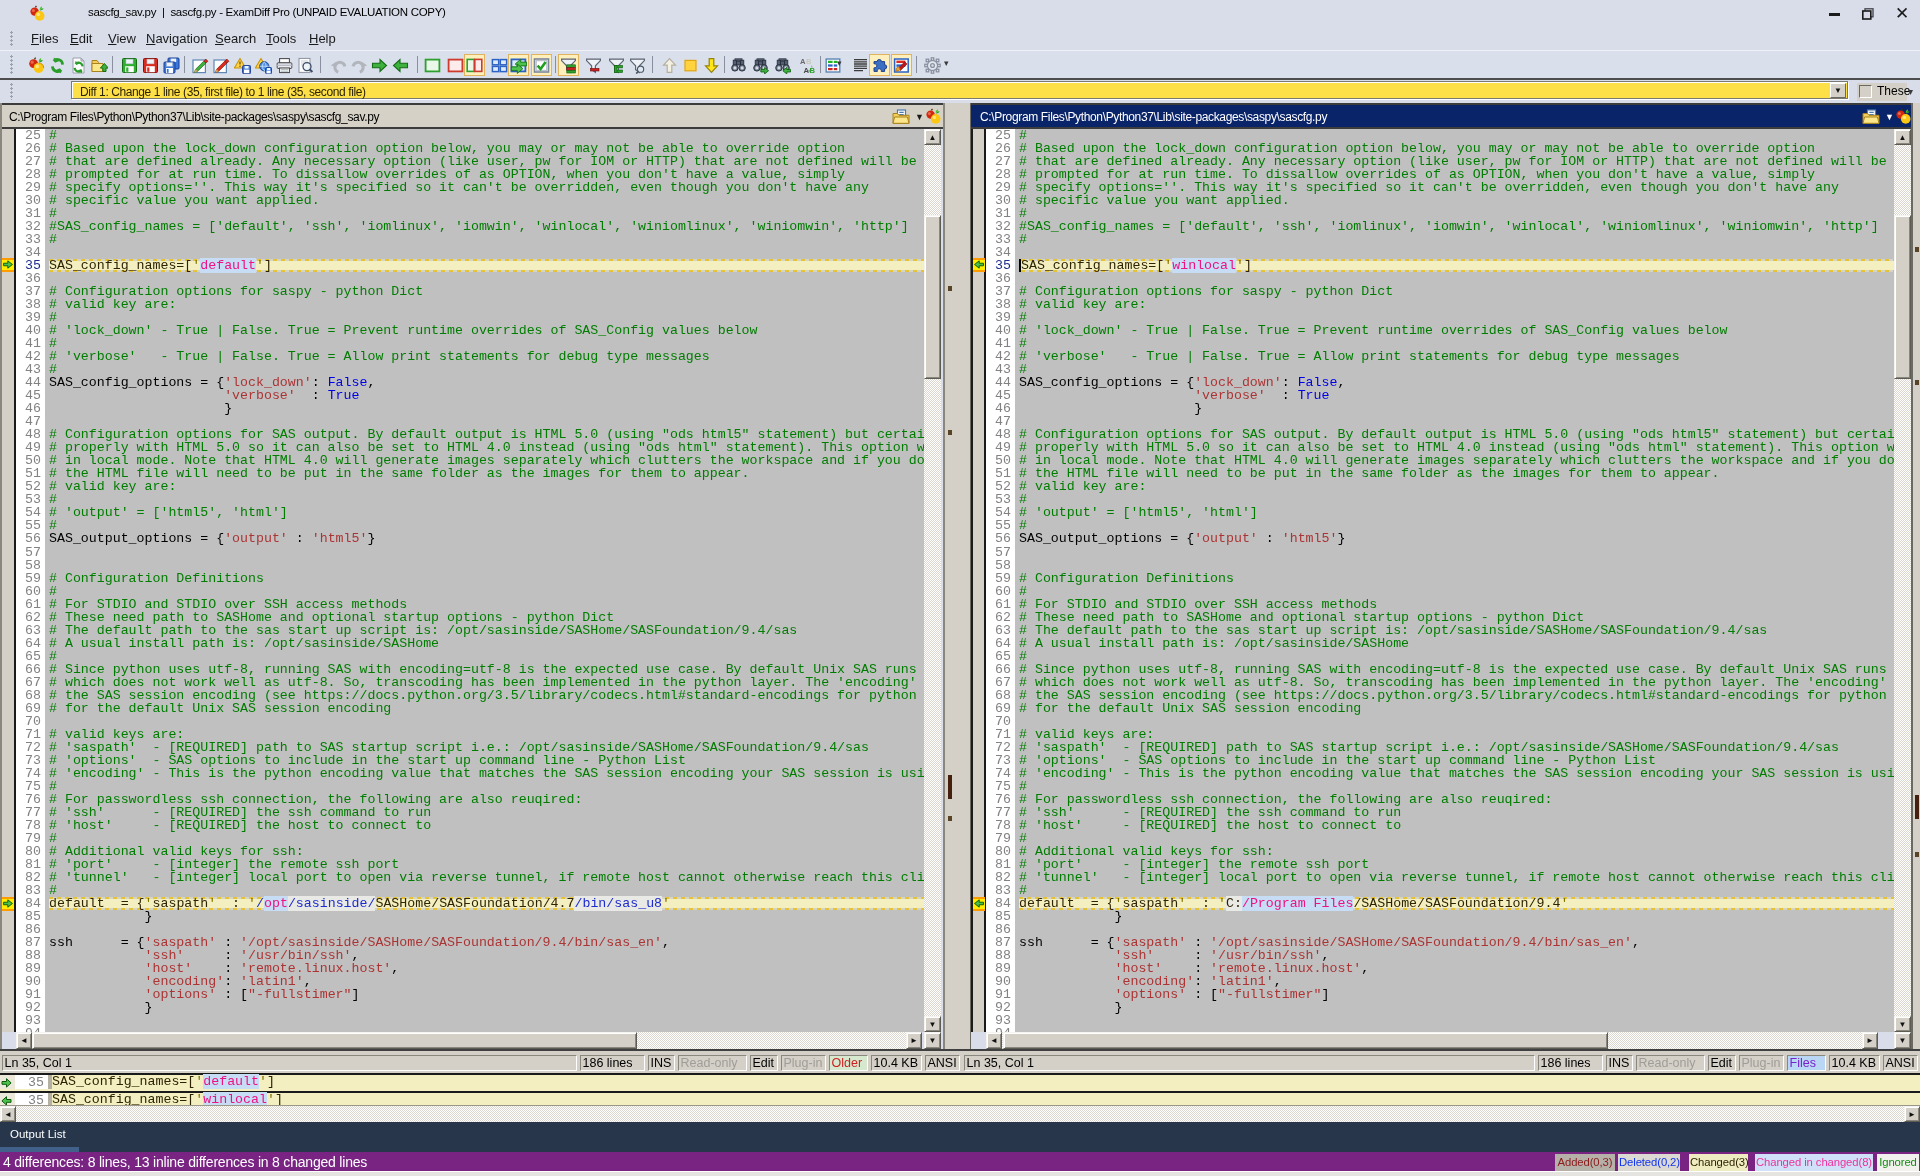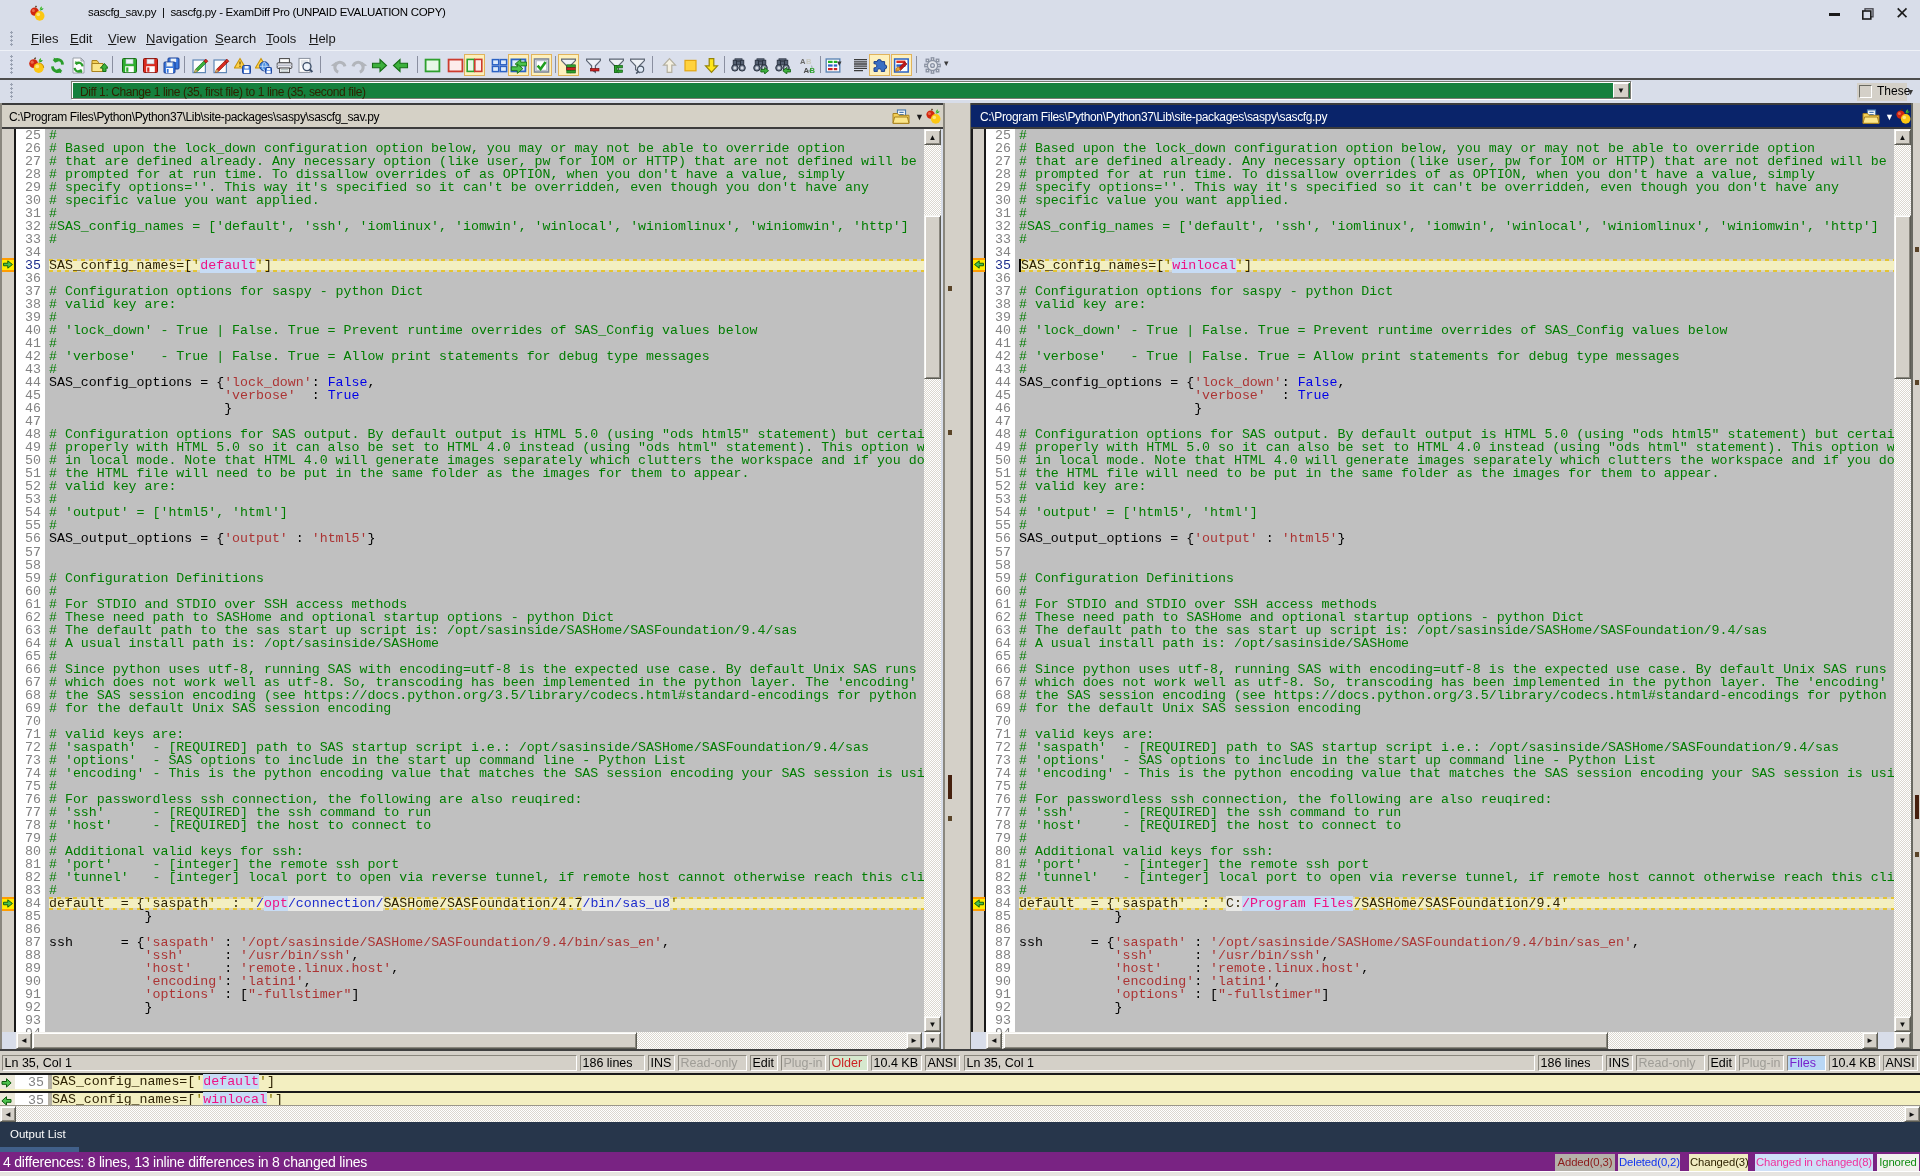--- a/index.html
+++ b/index.html
@@ -14,21 +14,21 @@
 #menu span.mi{position:absolute;top:4px}
 .grip{position:absolute;width:5px;background-image:radial-gradient(circle at 1.5px 1.5px,#9aa2b2 1px,transparent 1.2px);background-size:5px 4px}
 
 #tbar{left:0;top:50px;width:1920px;height:28px;background:#dadfec;border-top:1px solid #eef1f7}
 .tbtn{position:absolute;top:3px;width:21px;height:22px;display:flex;align-items:center;justify-content:center}
 .tbtn.press{background:#fdf0bd;border:1px solid #e0b35c}
 .tsep{position:absolute;top:5px;height:17px;width:1px;background:#8a8fa0}
 .tcaret{position:absolute;top:7px;font-size:9px;color:#3a3a3a}
 
 #dbar{left:0;top:78px;width:1920px;height:25px;background:#d8dde9;border-top:2px solid #4d4d4d}
-#combo{position:absolute;left:71px;top:1px;width:1560px;height:18px;background:#15803d;border:1px solid #7a7a72;box-shadow:inset 1px 1px 0 #fff, 1px 1px 0 #fff}
+#combo{position:absolute;left:71px;top:1px;width:1777px;height:18px;background:#fde047;border:1px solid #7a7a72;box-shadow:inset 1px 1px 0 #fff, 1px 1px 0 #fff}
 #combo .t{position:absolute;left:8px;top:3px;font-size:12px;letter-spacing:-0.4px;color:#2e2300}
 #combo .btn{position:absolute;right:1px;top:1px;width:16px;height:15px;background:#d4d0c8;border:1px solid;border-color:#fff #6a6a62 #6a6a62 #fff;font-size:8px;text-align:center;line-height:14px;color:#111}
 #skipbox{position:absolute;left:1857px;top:3px;width:50px;height:18px;background:#d4d0c8;font-size:12px;color:#000}
 #skipbox .cb{position:absolute;left:2px;top:2px;width:13px;height:13px;background:#d4d0c8;border:1px solid;border-color:#6a6a62 #fff #fff #6a6a62}
 #skipbox .lb{position:absolute;left:20px;top:1px}
 #dbar .caret2{position:absolute;left:1908px;top:6px;font-size:10px;color:#3a3a3a}
 
 .fhead{top:103px;height:26px;border-top:2px solid #3c3c3c;border-bottom:2px solid #3c3c3c;font-size:12px;letter-spacing:-0.35px}
 #fh_l{left:0;width:943px;background:#d5d1c6;color:#000}
 #fh_r{left:971px;width:949px;background:#0a246a;color:#fff}
@@ -741,21 +741,21 @@
 <div class="ln">
       <span class="c">#&nbsp;'port'&nbsp;&nbsp;&nbsp;&nbsp;&nbsp;-&nbsp;[integer]&nbsp;the&nbsp;remote&nbsp;ssh&nbsp;port</span>
     </div>
 <div class="ln">
       <span class="c">#&nbsp;'tunnel'&nbsp;&nbsp;&nbsp;-&nbsp;[integer]&nbsp;local&nbsp;port&nbsp;to&nbsp;open&nbsp;via&nbsp;reverse&nbsp;tunnel,&nbsp;if&nbsp;remote&nbsp;host&nbsp;cannot&nbsp;otherwise&nbsp;reach&nbsp;this&nbsp;client</span>
     </div>
 <div class="ln">
       <span class="c">#</span>
     </div>
 <div class="ln hl">
-      <span class="band">default&nbsp;&nbsp;= {<span class="q">'</span><span class="d">saspath</span><span class="q">'</span>&nbsp;&nbsp;: <span class="q">'</span><span class="bl">/</span><span class="pk">opt</span><span class="bd">/connection/</span><span class="d">SASHome/SASFoundation/4.7</span><span class="bd">/bin/sas_u8</span><span class="q">'</span></span>
+      <span class="band">default&nbsp;&nbsp;= {<span class="q">'</span><span class="d">saspath</span><span class="q">'</span>&nbsp;&nbsp;: <span class="q">'</span><span class="bl">/</span><span class="pk">opt</span><span class="bd">/sasinside/</span><span class="d">SASHome/SASFoundation/4.7</span><span class="bd">/bin/sas_u8</span><span class="q">'</span></span>
     </div>
 <div class="ln">&nbsp;&nbsp;&nbsp;&nbsp;&nbsp;&nbsp;&nbsp;&nbsp;&nbsp;&nbsp;&nbsp;&nbsp;}</div>
 <div class="ln"></div>
 <div class="ln">ssh&nbsp;&nbsp;&nbsp;&nbsp;&nbsp;&nbsp;=&nbsp;{<span class="s">'saspath'</span>&nbsp;:&nbsp;<span class="s">'/opt/sasinside/SASHome/SASFoundation/9.4/bin/sas_en'</span>,</div>
 <div class="ln">&nbsp;&nbsp;&nbsp;&nbsp;&nbsp;&nbsp;&nbsp;&nbsp;&nbsp;&nbsp;&nbsp;&nbsp;<span class="s">'ssh'</span>&nbsp;&nbsp;&nbsp;&nbsp;&nbsp;:&nbsp;<span class="s">'/usr/bin/ssh'</span>,</div>
 <div class="ln">&nbsp;&nbsp;&nbsp;&nbsp;&nbsp;&nbsp;&nbsp;&nbsp;&nbsp;&nbsp;&nbsp;&nbsp;<span class="s">'host'</span>&nbsp;&nbsp;&nbsp;&nbsp;:&nbsp;<span class="s">'remote.linux.host'</span>,</div>
 <div class="ln">&nbsp;&nbsp;&nbsp;&nbsp;&nbsp;&nbsp;&nbsp;&nbsp;&nbsp;&nbsp;&nbsp;&nbsp;<span class="s">'encoding'</span>:&nbsp;<span class="s">'latin1'</span>,</div>
 <div class="ln">&nbsp;&nbsp;&nbsp;&nbsp;&nbsp;&nbsp;&nbsp;&nbsp;&nbsp;&nbsp;&nbsp;&nbsp;<span class="s">'options'</span>&nbsp;:&nbsp;[<span class="s">"-fullstimer"</span>]</div>
 <div class="ln">&nbsp;&nbsp;&nbsp;&nbsp;&nbsp;&nbsp;&nbsp;&nbsp;&nbsp;&nbsp;&nbsp;&nbsp;}</div>
 <div class="ln"></div>

